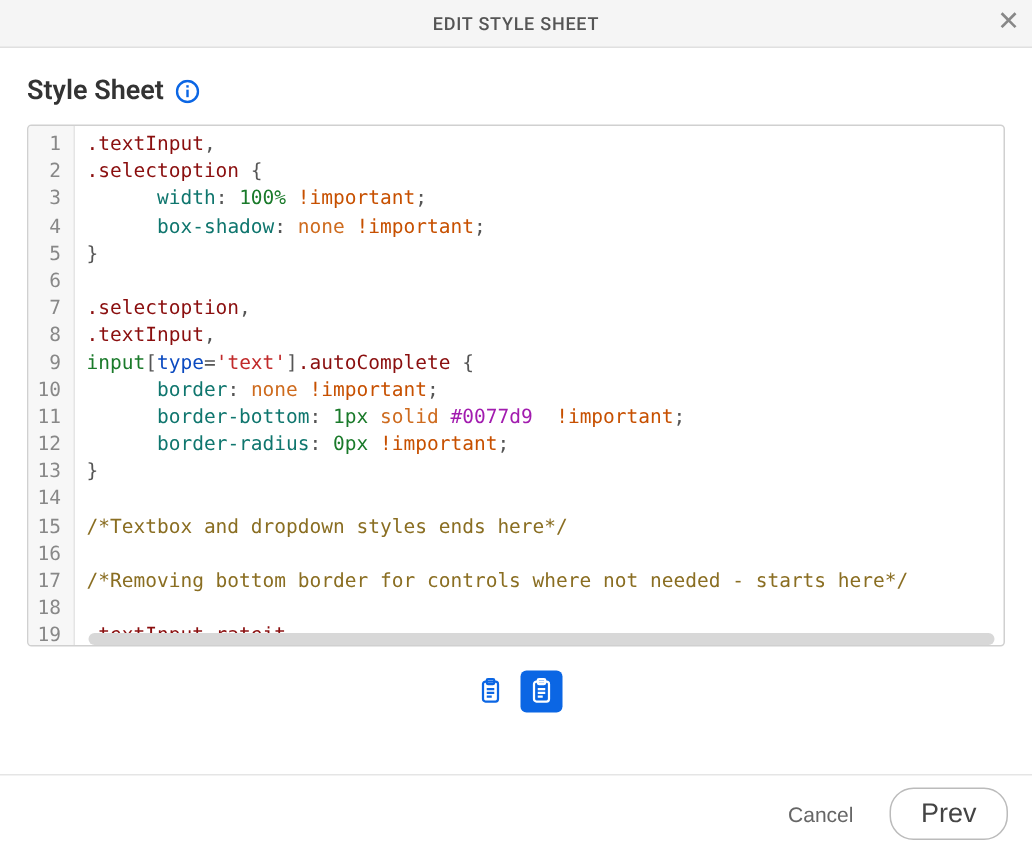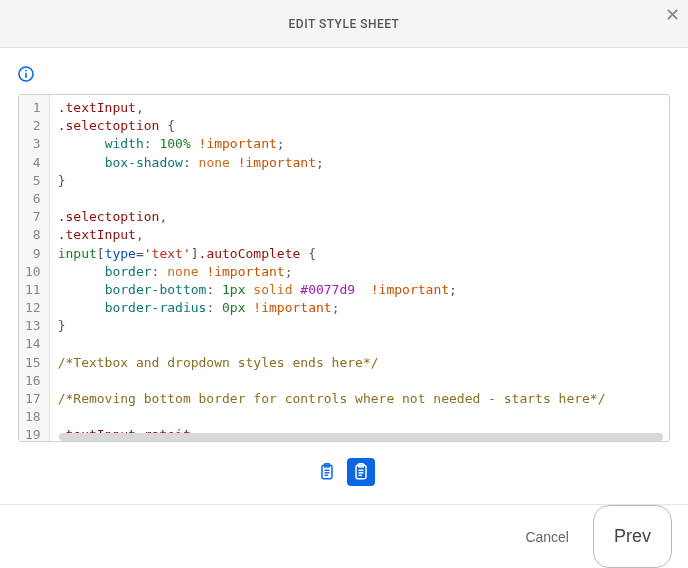--- a/index.html
+++ b/index.html
@@ -1,17 +1,17 @@
 <!DOCTYPE html>
 <html><head>
 <meta charset="utf-8">
 <style>
 * { box-sizing: border-box; margin: 0; padding: 0; }
 body { font-family: -apple-system, BlinkMacSystemFont, "Segoe UI", Roboto, Arial, sans-serif; width: 688px; height: 568px; background: #fff; overflow: hidden; color: #333; }
-.header { display: flex; align-items: center; justify-content: center; height: 48px; background: #f5f5f5; border-bottom: 1px solid #e0e0e0; position: relative; }
+.header { display: flex; align-items: center; justify-content: center; height: 32px; background: #f5f5f5; border-bottom: 1px solid #e0e0e0; position: relative; }
 .header-title { font-size: 12px; letter-spacing: 0.5px; color: #555; font-weight: 500; }
 .close-x { position: absolute; right: 8px; top: 6px; font-size: 18px; color: #888; cursor: pointer; line-height: 1; }
 .content { padding: 18px; }
 .section-row { display: flex; align-items: center; gap: 8px; margin-bottom: 12px; }
 .section-title { font-size: 18px; font-weight: 600; color: #333; }
 .info-icon { width: 16px; height: 16px; display: inline-block; }
 .info-icon svg { display: block; }
 .editor-box { border: 1px solid #d0d0d0; border-radius: 3px; height: 348px; display: flex; font-family: Menlo, Consolas, monospace; font-size: 13px; line-height: 1.4; overflow: hidden; position: relative; }
 .gutter { background: #f7f7f7; color: #888; text-align: right; padding: 4px 8px 4px 6px; border-right: 1px solid #e5e5e5; user-select: none; white-space: pre; }
 .code { padding: 4px 8px; flex: 1; white-space: pre; color: #333; overflow: hidden; position: relative; }
@@ -27,35 +27,36 @@
 .attr { color: #0b4ac0; }
 .attrv { color: #c12a2a; }
 .warning { display: flex; gap: 6px; align-items: flex-start; margin-top: 6px; font-size: 13.5px; color: #8a1c1c; line-height: 1.35; }
 .warning .info-icon { margin-top: 2px; flex-shrink: 0; }
 .icon-row { display: flex; justify-content: center; gap: 6px; margin-top: 16px; }
 .sq-icon { width: 28px; height: 28px; border-radius: 4px; display: flex; align-items: center; justify-content: center; cursor: pointer; }
 .sq-icon.outline { background: #fff; }
 .sq-icon.filled { background: #0b66e4; }
 .sq-icon.outline svg { stroke: #0b66e4; }
 .sq-icon.filled svg { stroke: #fff; }
-.footer { position: absolute; bottom: 0; left: 0; right: 0; height: 64px; border-top: 1px solid #e5e5e5; display: flex; justify-content: flex-end; gap: 14px; padding: 0 16px; background: #fff; }
+.footer { position: absolute; bottom: 0; left: 0; right: 0; height: 52px; border-top: 1px solid #e5e5e5; display: flex; align-items: center; justify-content: flex-end; gap: 14px; padding: 0 16px; background: #fff; }
 .btn-text { background: none; border: none; color: #666; font-size: 14px; cursor: pointer; padding: 6px 10px; }
 .btn-outline { background: #fff; border: 1px solid #bbb; color: #444; font-size: 18px; cursor: pointer; padding: 6px 20px; border-radius: 16px; }
 .btn-primary { background: #0b66e4; border: none; color: #fff; font-size: 14px; font-weight: 500; cursor: pointer; padding: 7px 24px; border-radius: 16px; }
 </style>
 </head>
 <body>
 
 <div class="header">
   <span class="header-title">EDIT STYLE SHEET</span>
   <span class="close-x">✕</span>
 </div>
 
 <div class="content">
   <div class="section-row">
+    <span class="section-title">Style Sheet</span>
     <span class="info-icon">
       <svg viewBox="0 0 16 16" width="16" height="16">
           <circle cx="8" cy="8" r="7" fill="none" stroke="#0b66e4" stroke-width="1.6"></circle>
           <rect x="7.2" y="6.8" width="1.6" height="5" fill="#0b66e4"></rect>
           <rect x="7.2" y="3.8" width="1.6" height="1.6" fill="#0b66e4"></rect>
         </svg>
     </span>
   </div>
 
   <div class="editor-box">

